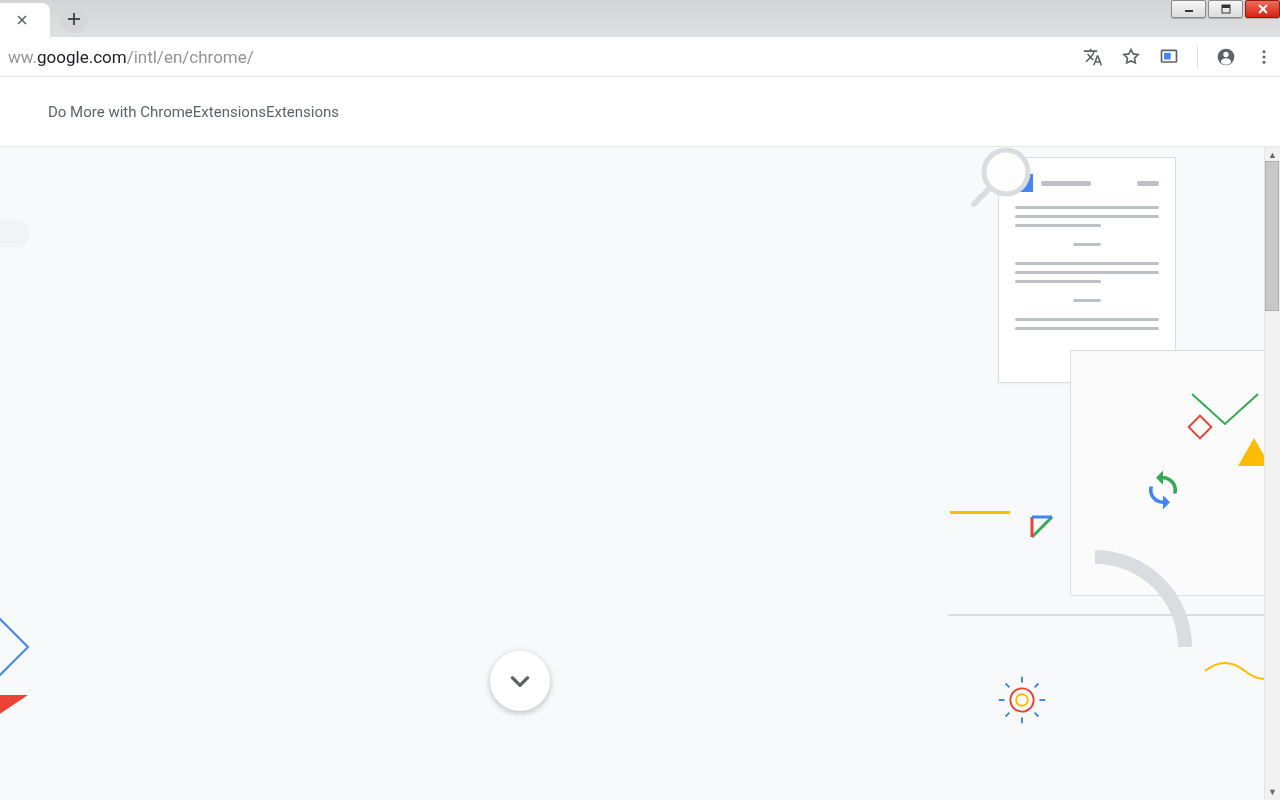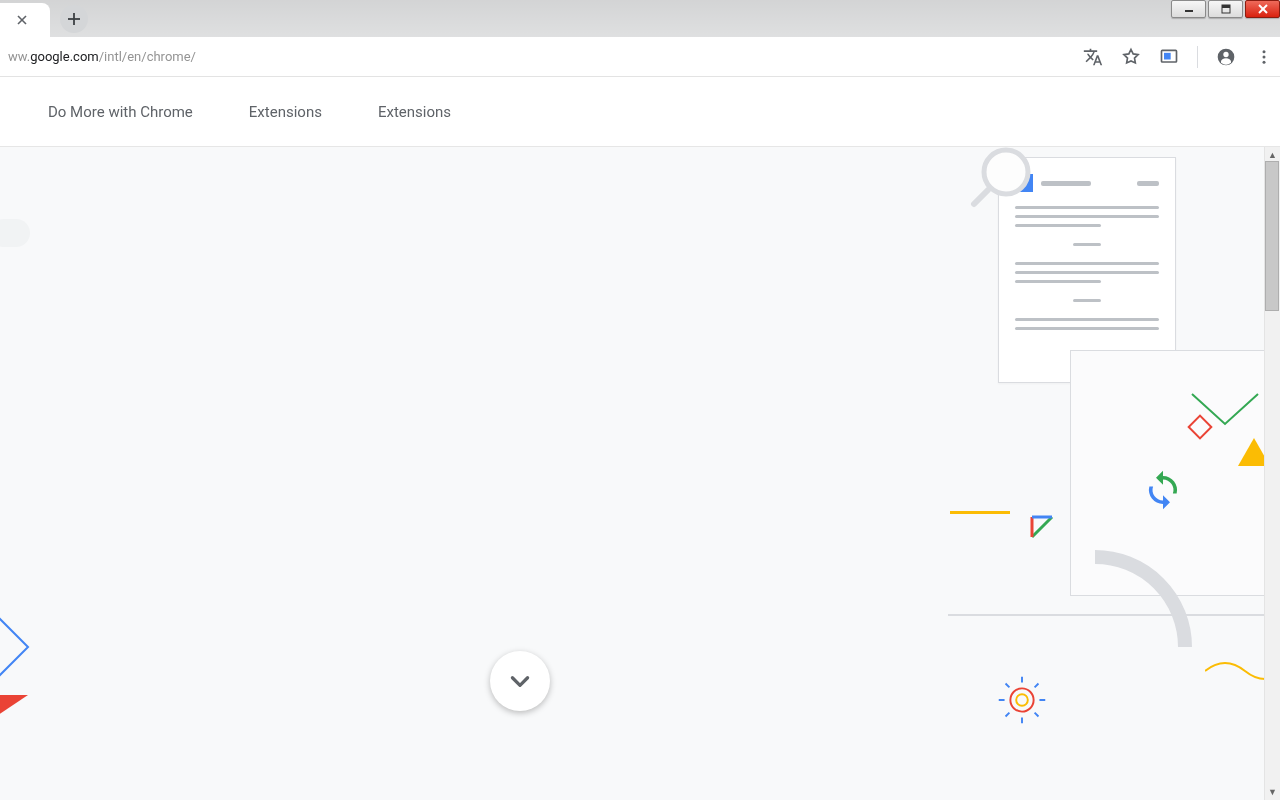--- a/index.html
+++ b/index.html
@@ -75,21 +75,21 @@
   .address-row {
     height: 40px;
     background: #fff;
     border-bottom: 1px solid #e3e3e3;
     display: flex;
     align-items: center;
     justify-content: space-between;
     padding: 0 6px;
   }
   .url {
-    font-size: 13px;
+    font-size: 17px;
     color: #949494;
     padding-left: 2px;
   }
   .url .dark { color: #202124; }
   .addr-icons {
     display: flex;
     align-items: center;
     gap: 18px;
   }
   .addr-icon {
@@ -102,21 +102,20 @@
     background: #dadce0;
   }
   
   .page-nav {
     height: 70px;
     background: #fff;
     border-bottom: 1px solid #e6e6e6;
     display: flex;
     align-items: center;
     padding-left: 48px;
-    gap: 56px;
   }
   .page-nav a {
     color: #5f6368;
     font-size: 15px;
     text-decoration: none;
   }
   
   .content {
     position: relative;
     width: 100%;

